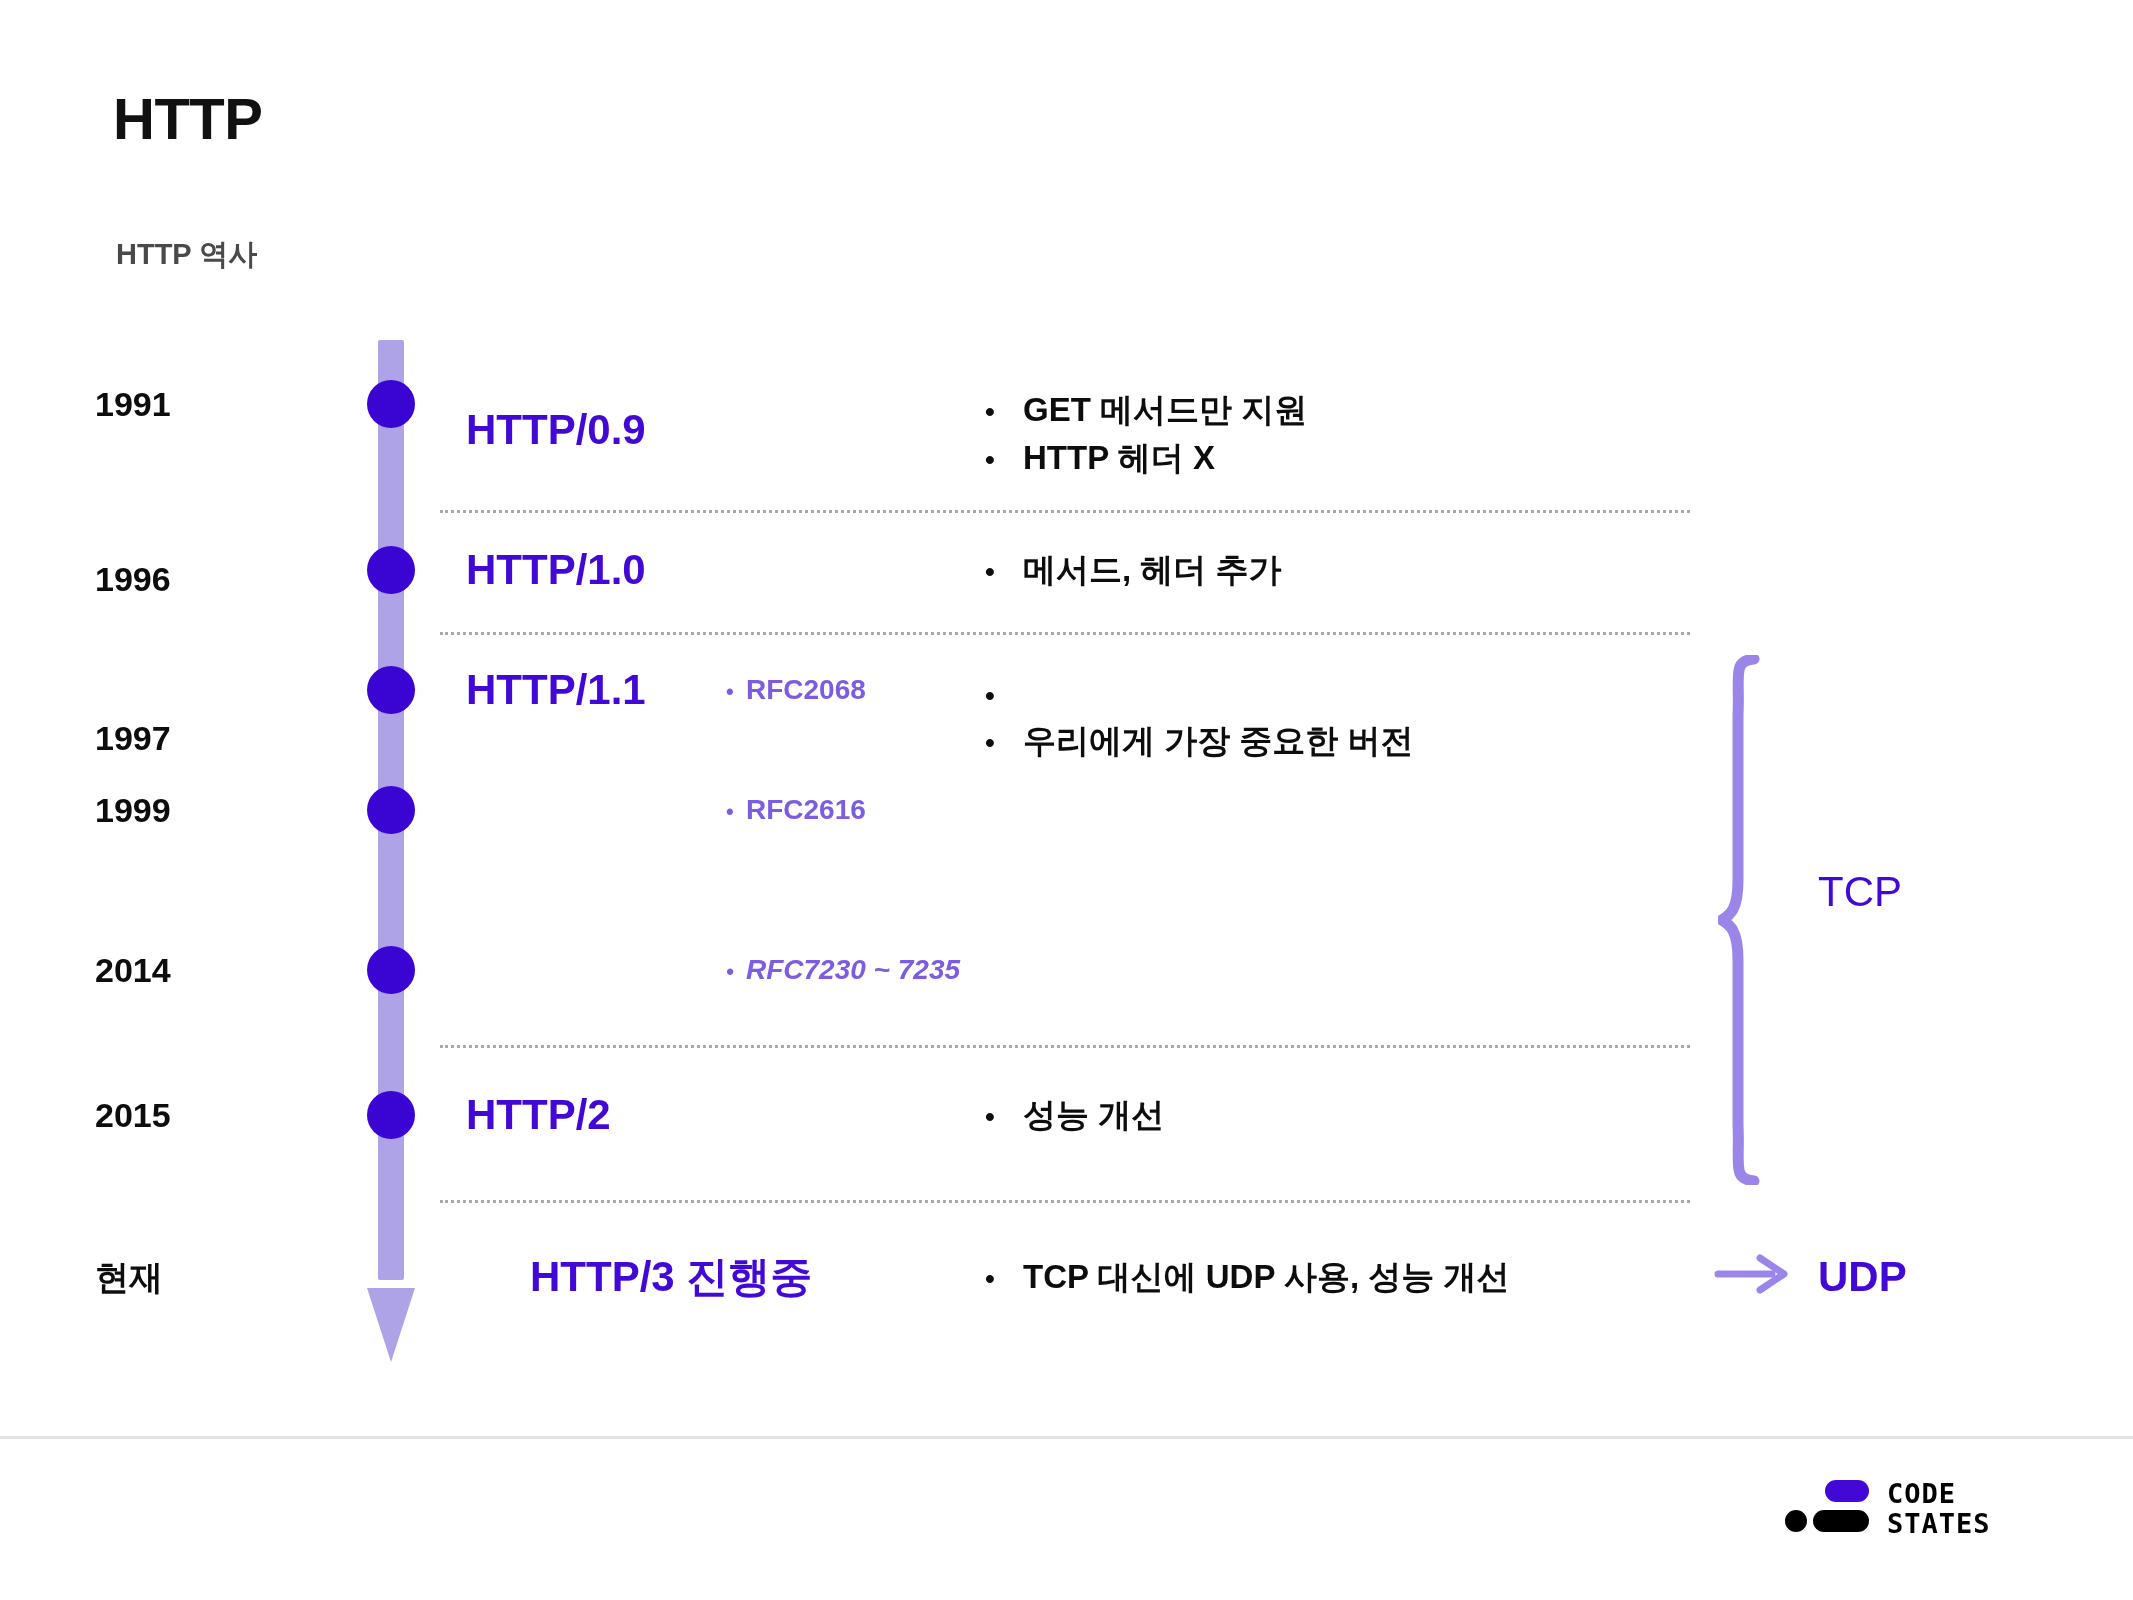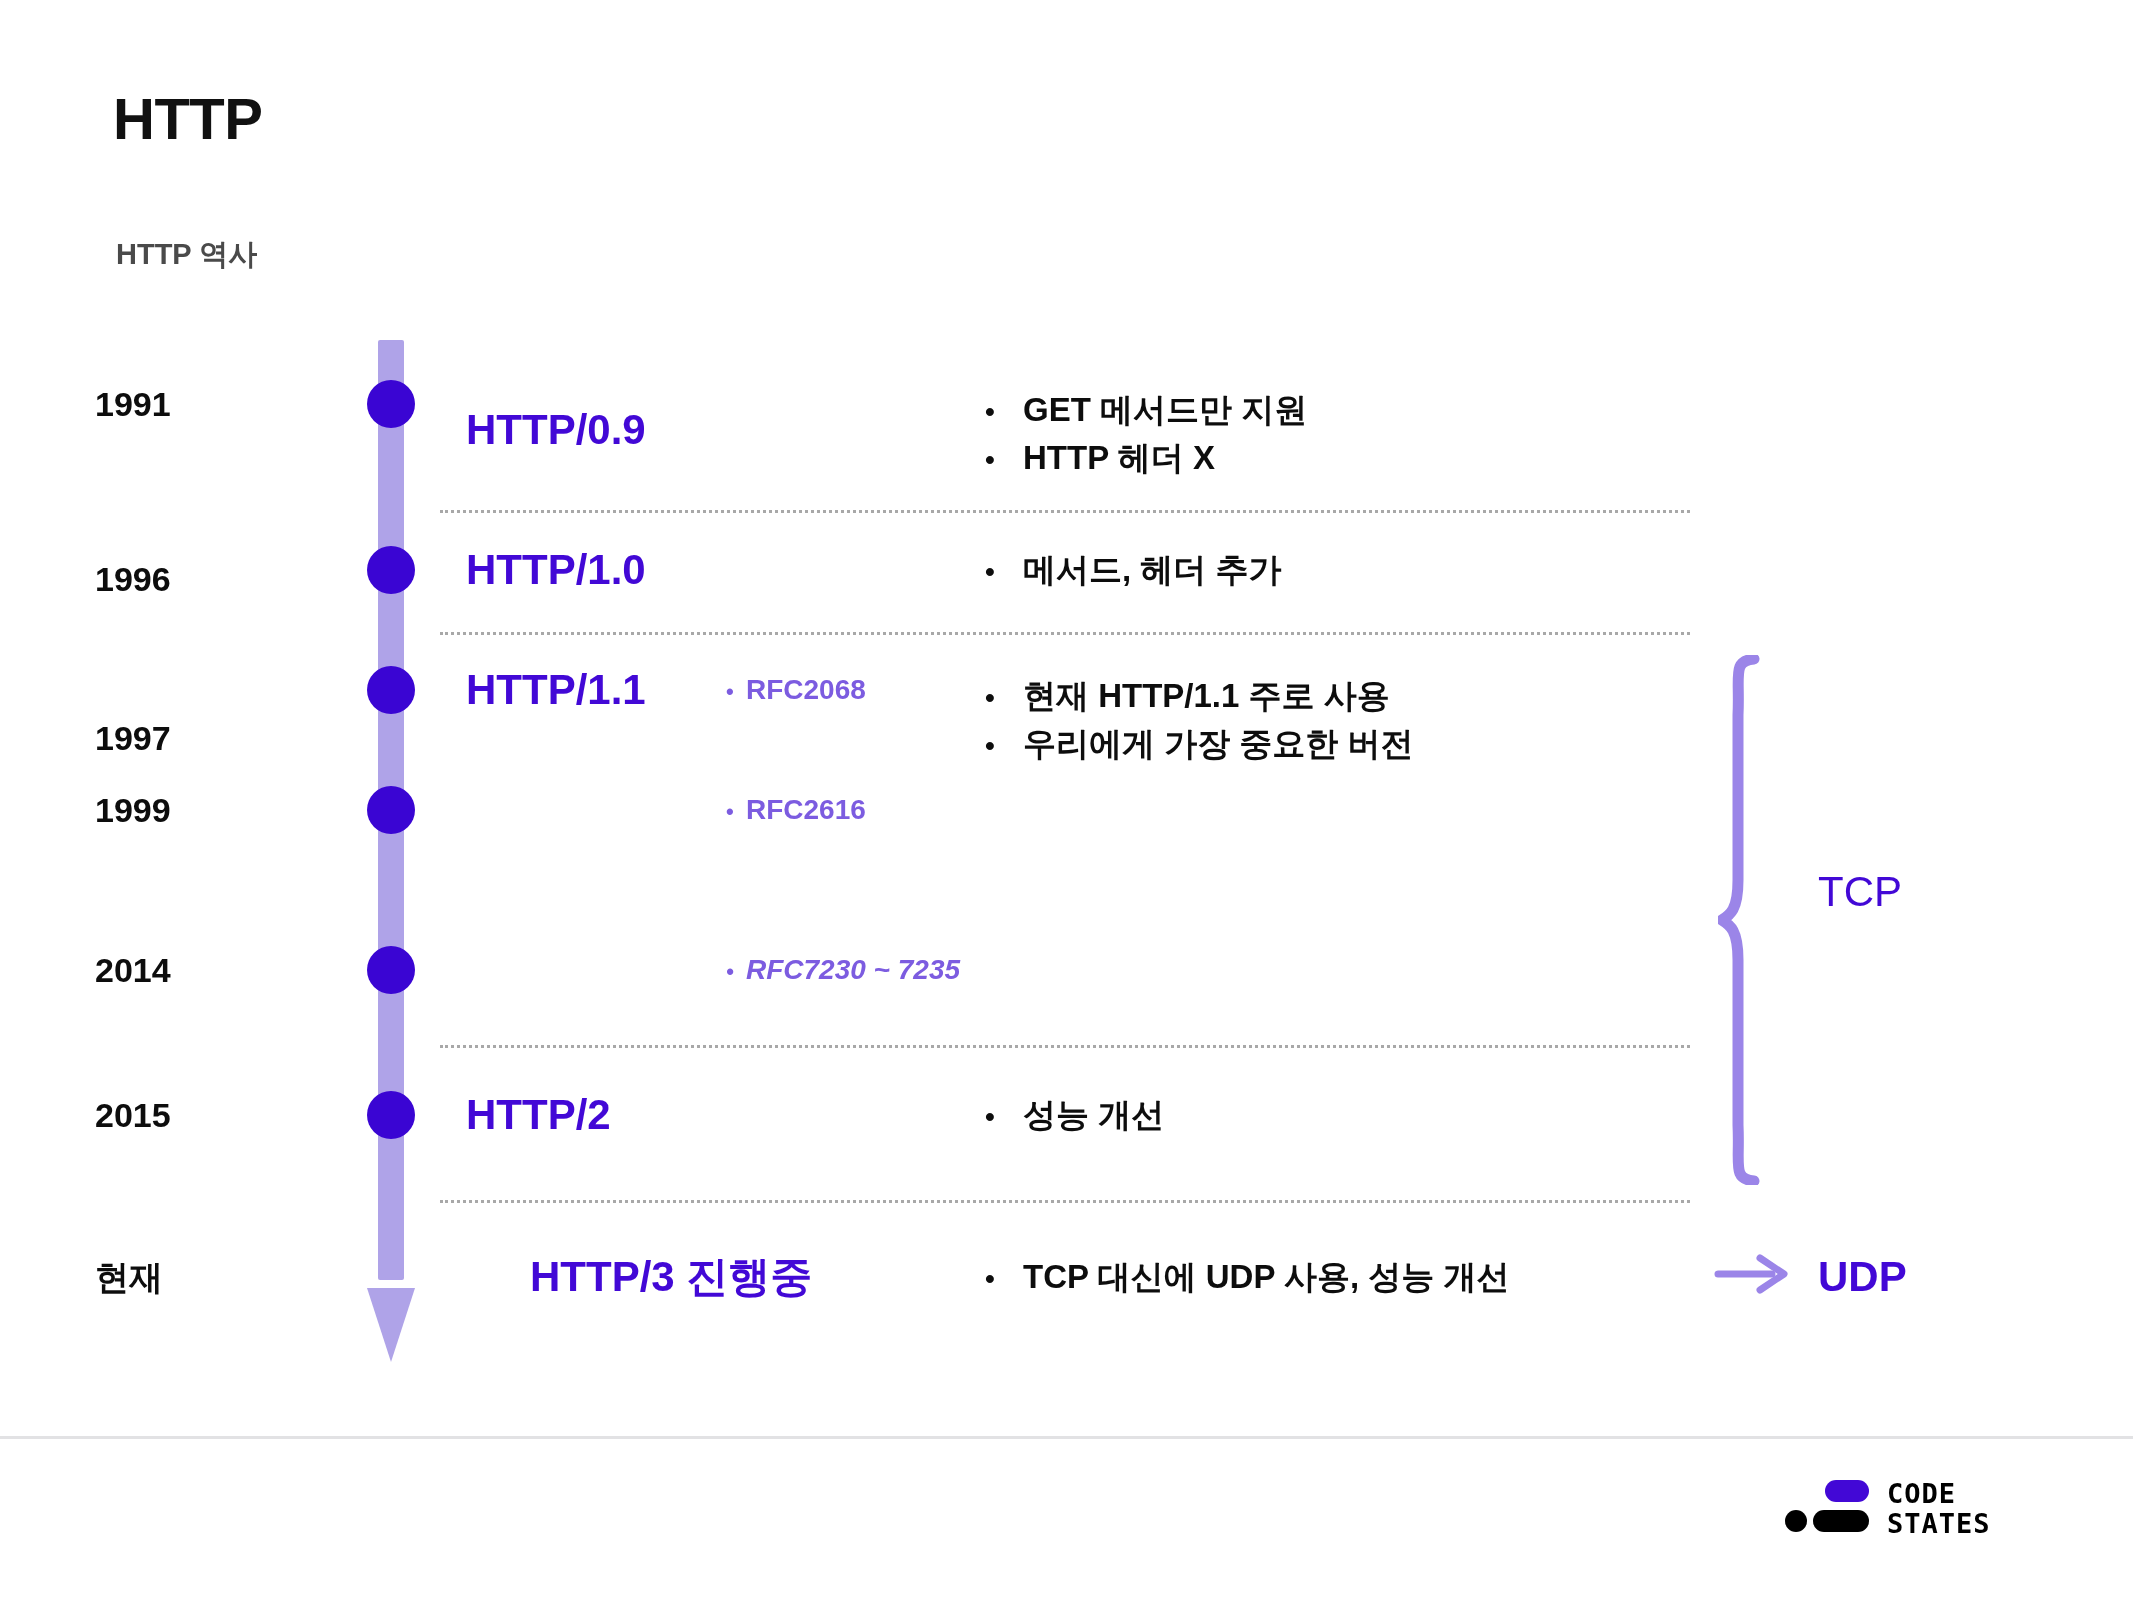--- a/index.html
+++ b/index.html
@@ -281,21 +281,20 @@
 
 <div class="row">
   <div class="year" style="top:690px;margin-top:48px;">1997</div>
   <div class="version" style="top:690px;">HTTP/1.1</div>
   <div class="rfc" style="left:726px; top:690px;">
     <span class="dot">•</span><span>RFC2068</span>
   </div>
   <div class="bullets" style="top:720px;">
     <div class="bullet">
       <span class="bdot">•</span>
-      <span>현재 HTTP/1.1 주로 사용</span>
     </div>
     <div class="bullet">
       <span class="bdot">•</span>
       <span>우리에게 가장 중요한 버전</span>
     </div>
   </div>
 </div>
 
 <div class="row">
   <div class="year" style="top:810px;">1999</div>

